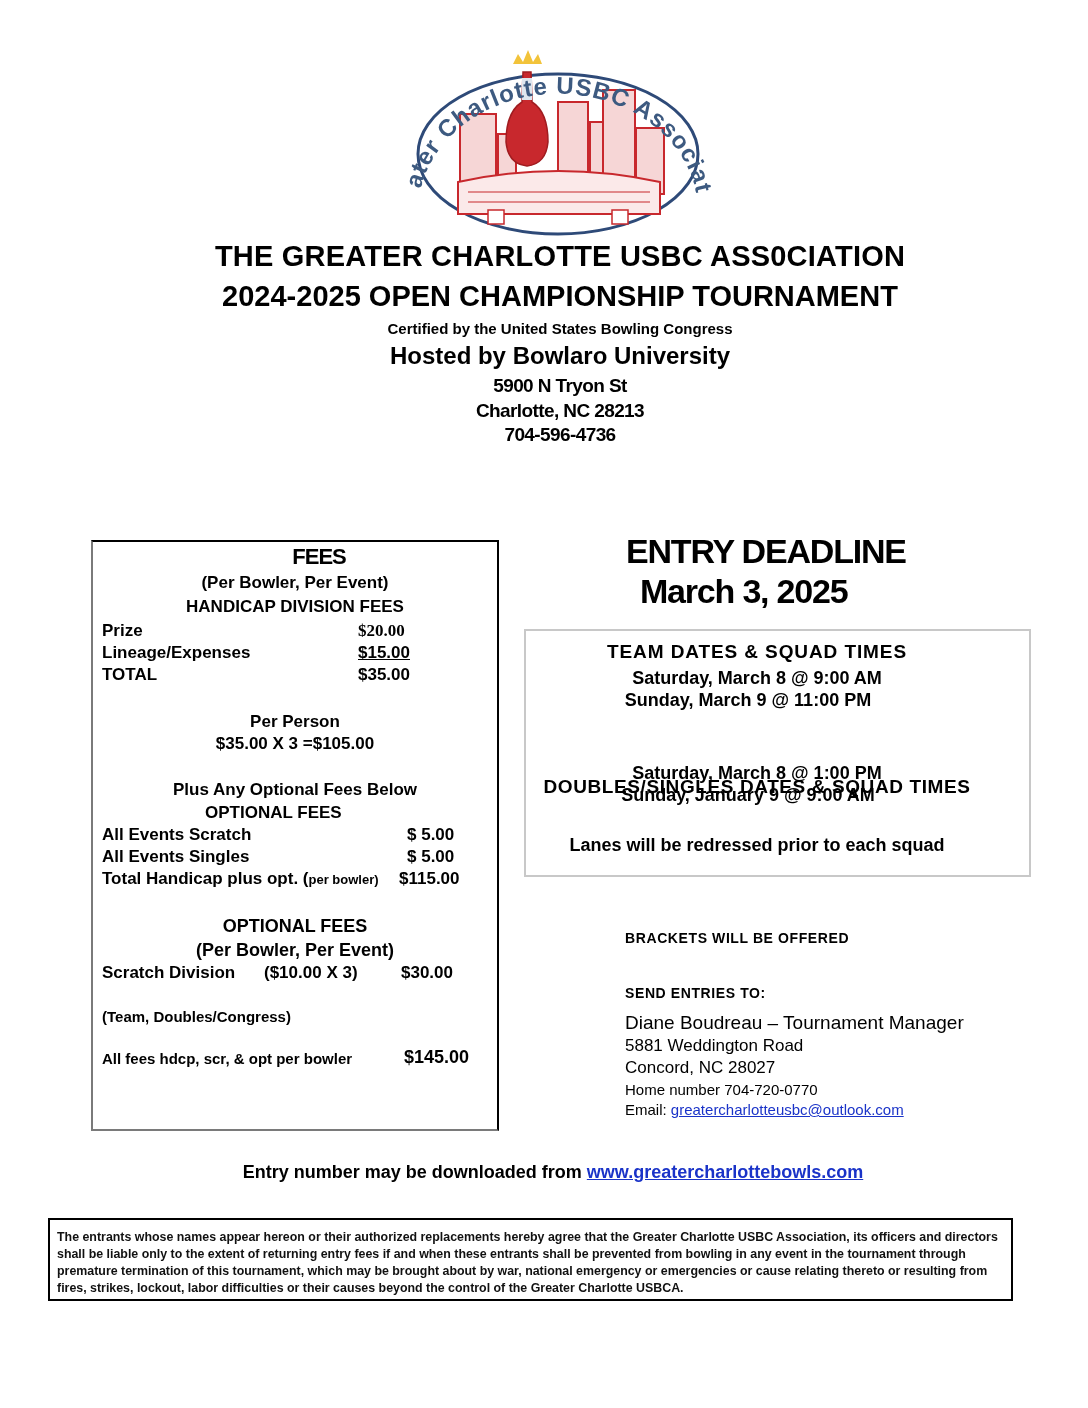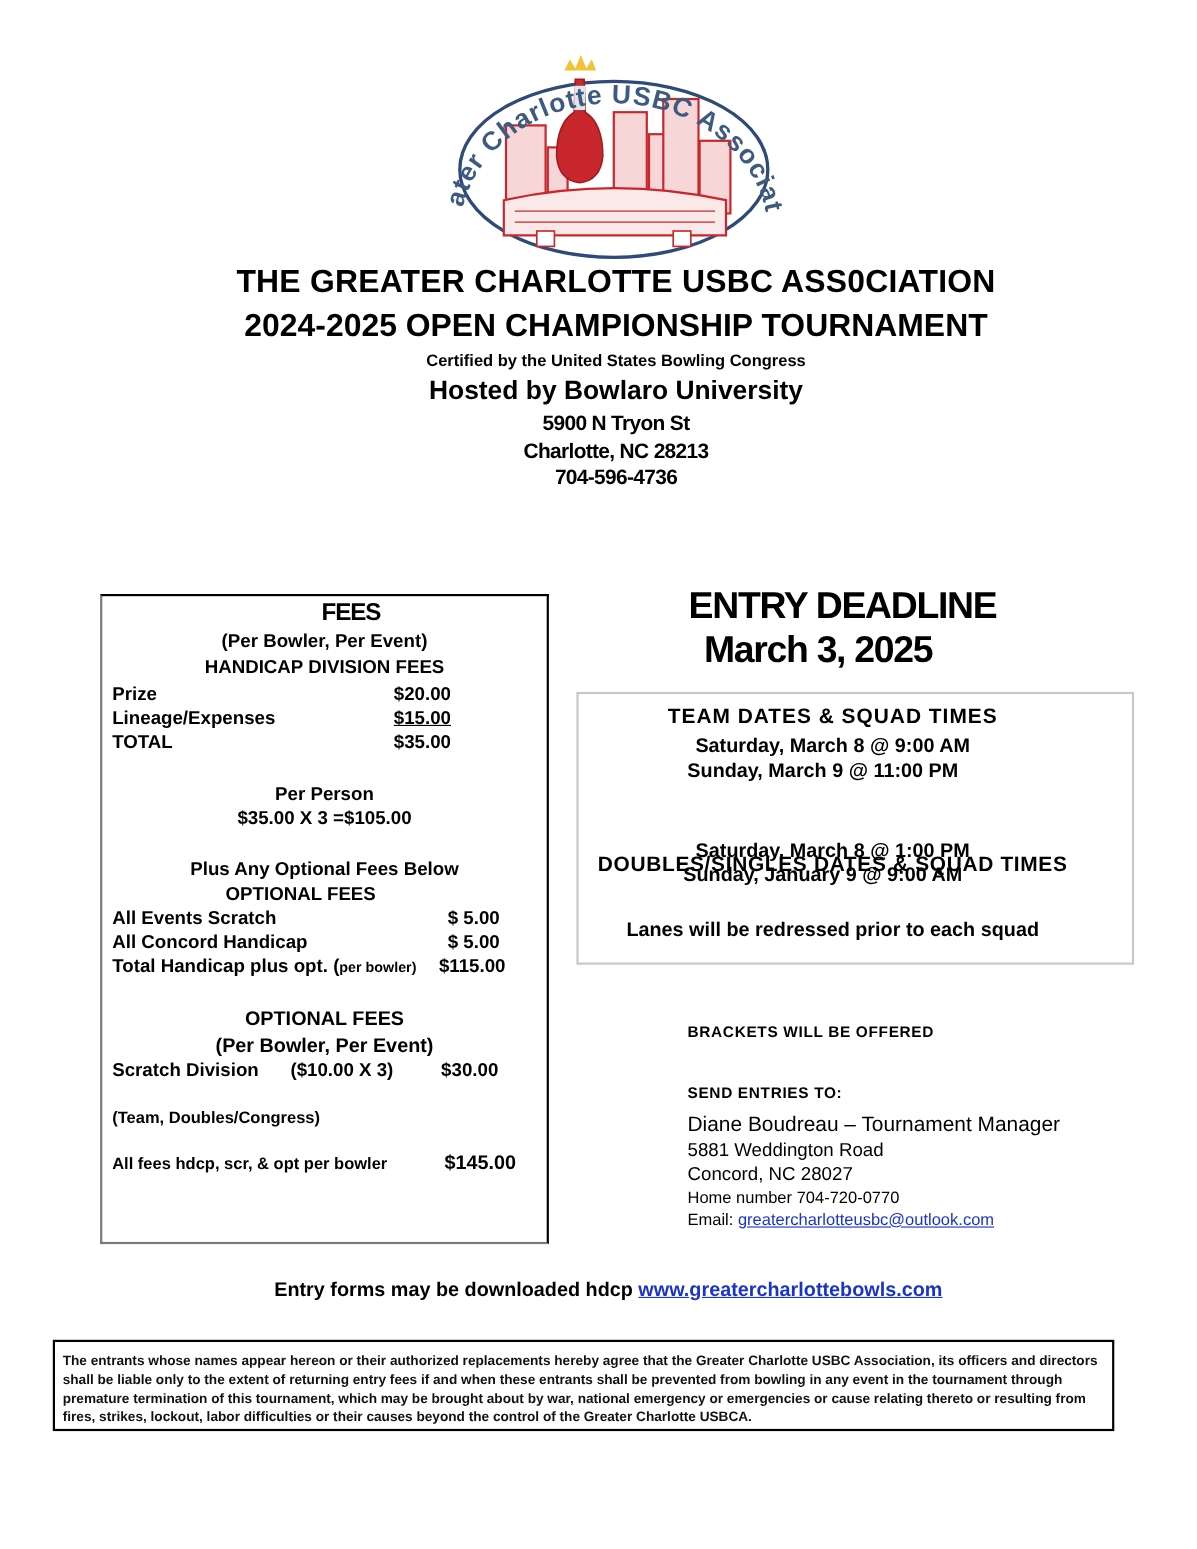--- a/index.html
+++ b/index.html
@@ -90,35 +90,35 @@
 <div id="addr1" class="abs center">5900 N Tryon St</div>
 <div id="addr2" class="abs center">Charlotte, NC  28213</div>
 <div id="addr3" class="abs center">704-596-4736</div>
 
 <div id="fees-box" class="abs"></div>
 <div class="fc" style="top:544px;font-size:22px;letter-spacing:-1px;font-weight:900;padding-left:24px;">FEES</div>
 <div class="fc" style="top:573px;">(Per Bowler, Per Event)</div>
 <div class="fc" style="top:597px;">HANDICAP DIVISION FEES</div>
 
 <div class="fl" style="top:621px;">Prize</div>
-<div class="fr" style="top:621px;left:358px;">$20.00</div>
+<div class="fr" style="top:621px;left:358px;font-family:Liberation Serif, serif;">$20.00</div>
 <div class="fl" style="top:643px;">Lineage/Expenses</div>
 <div class="fr" style="top:643px;left:358px;text-decoration:underline;">$15.00</div>
 <div class="fl" style="top:665px;">TOTAL</div>
 <div class="fr" style="top:665px;left:358px;">$35.00</div>
 
 <div class="fc" style="top:712px;">Per Person</div>
 <div class="fc" style="top:734px;">$35.00 X 3 =$105.00</div>
 
 <div class="fc" style="top:780px;">Plus Any Optional Fees Below</div>
 <div class="fr" style="top:803px;left:205px;">OPTIONAL FEES</div>
 
 <div class="fl" style="top:825px;">All Events Scratch</div>
 <div class="fr" style="top:825px;left:407px;">$ 5.00</div>
-<div class="fl" style="top:847px;">All Concord Handicap</div>
+<div class="fl" style="top:847px;">All Events Singles</div>
 <div class="fr" style="top:847px;left:407px;">$ 5.00</div>
 
 <div class="fl" style="top:869px;">
   <span>Total Handicap plus opt. (</span><span style="font-size:13px;">per bowler)</span>
 </div>
 <div class="fr" style="top:869px;left:399px;">$115.00</div>
 
 <div class="fc" style="top:916px;font-size:18px;">OPTIONAL FEES</div>
 <div class="fc" style="top:940px;font-size:18px;">(Per Bowler, Per Event)</div>
 
@@ -147,16 +147,16 @@
 <div class="rt rth" style="top:985px;">SEND ENTRIES TO:</div>
 <div class="rt" style="top:1012px;font-size:19px;">Diane Boudreau – Tournament Manager</div>
 <div class="rt" style="top:1036px;font-size:17px;">5881 Weddington Road</div>
 <div class="rt" style="top:1058px;font-size:17px;">Concord, NC 28027</div>
 <div class="rt" style="top:1081px;font-size:15px;">Home number 704-720-0770</div>
 <div class="rt" style="top:1101px;font-size:15px;">
   <span>Email: </span><a class="link">greatercharlotteusbc@outlook.com</a>
 </div>
 
 <div id="download" class="abs center">
-  <span>Entry forms may be downloaded hdcp </span><a class="link">www.greatercharlottebowls.com</a>
+  <span>Entry number may be downloaded from </span><a class="link">www.greatercharlottebowls.com</a>
 </div>
 
 <div id="disclaimer" class="abs">The entrants whose names appear hereon or their authorized replacements hereby agree that the Greater Charlotte USBC Association, its officers and directors shall be liable only to the extent of returning entry fees if and when these entrants shall be prevented from bowling in any event in the tournament through premature termination of this tournament, which may be brought about by war, national emergency or emergencies or cause relating thereto or resulting from fires, strikes, lockout, labor difficulties or their causes beyond the control of the Greater Charlotte USBCA.</div>
 
 </body></html>

